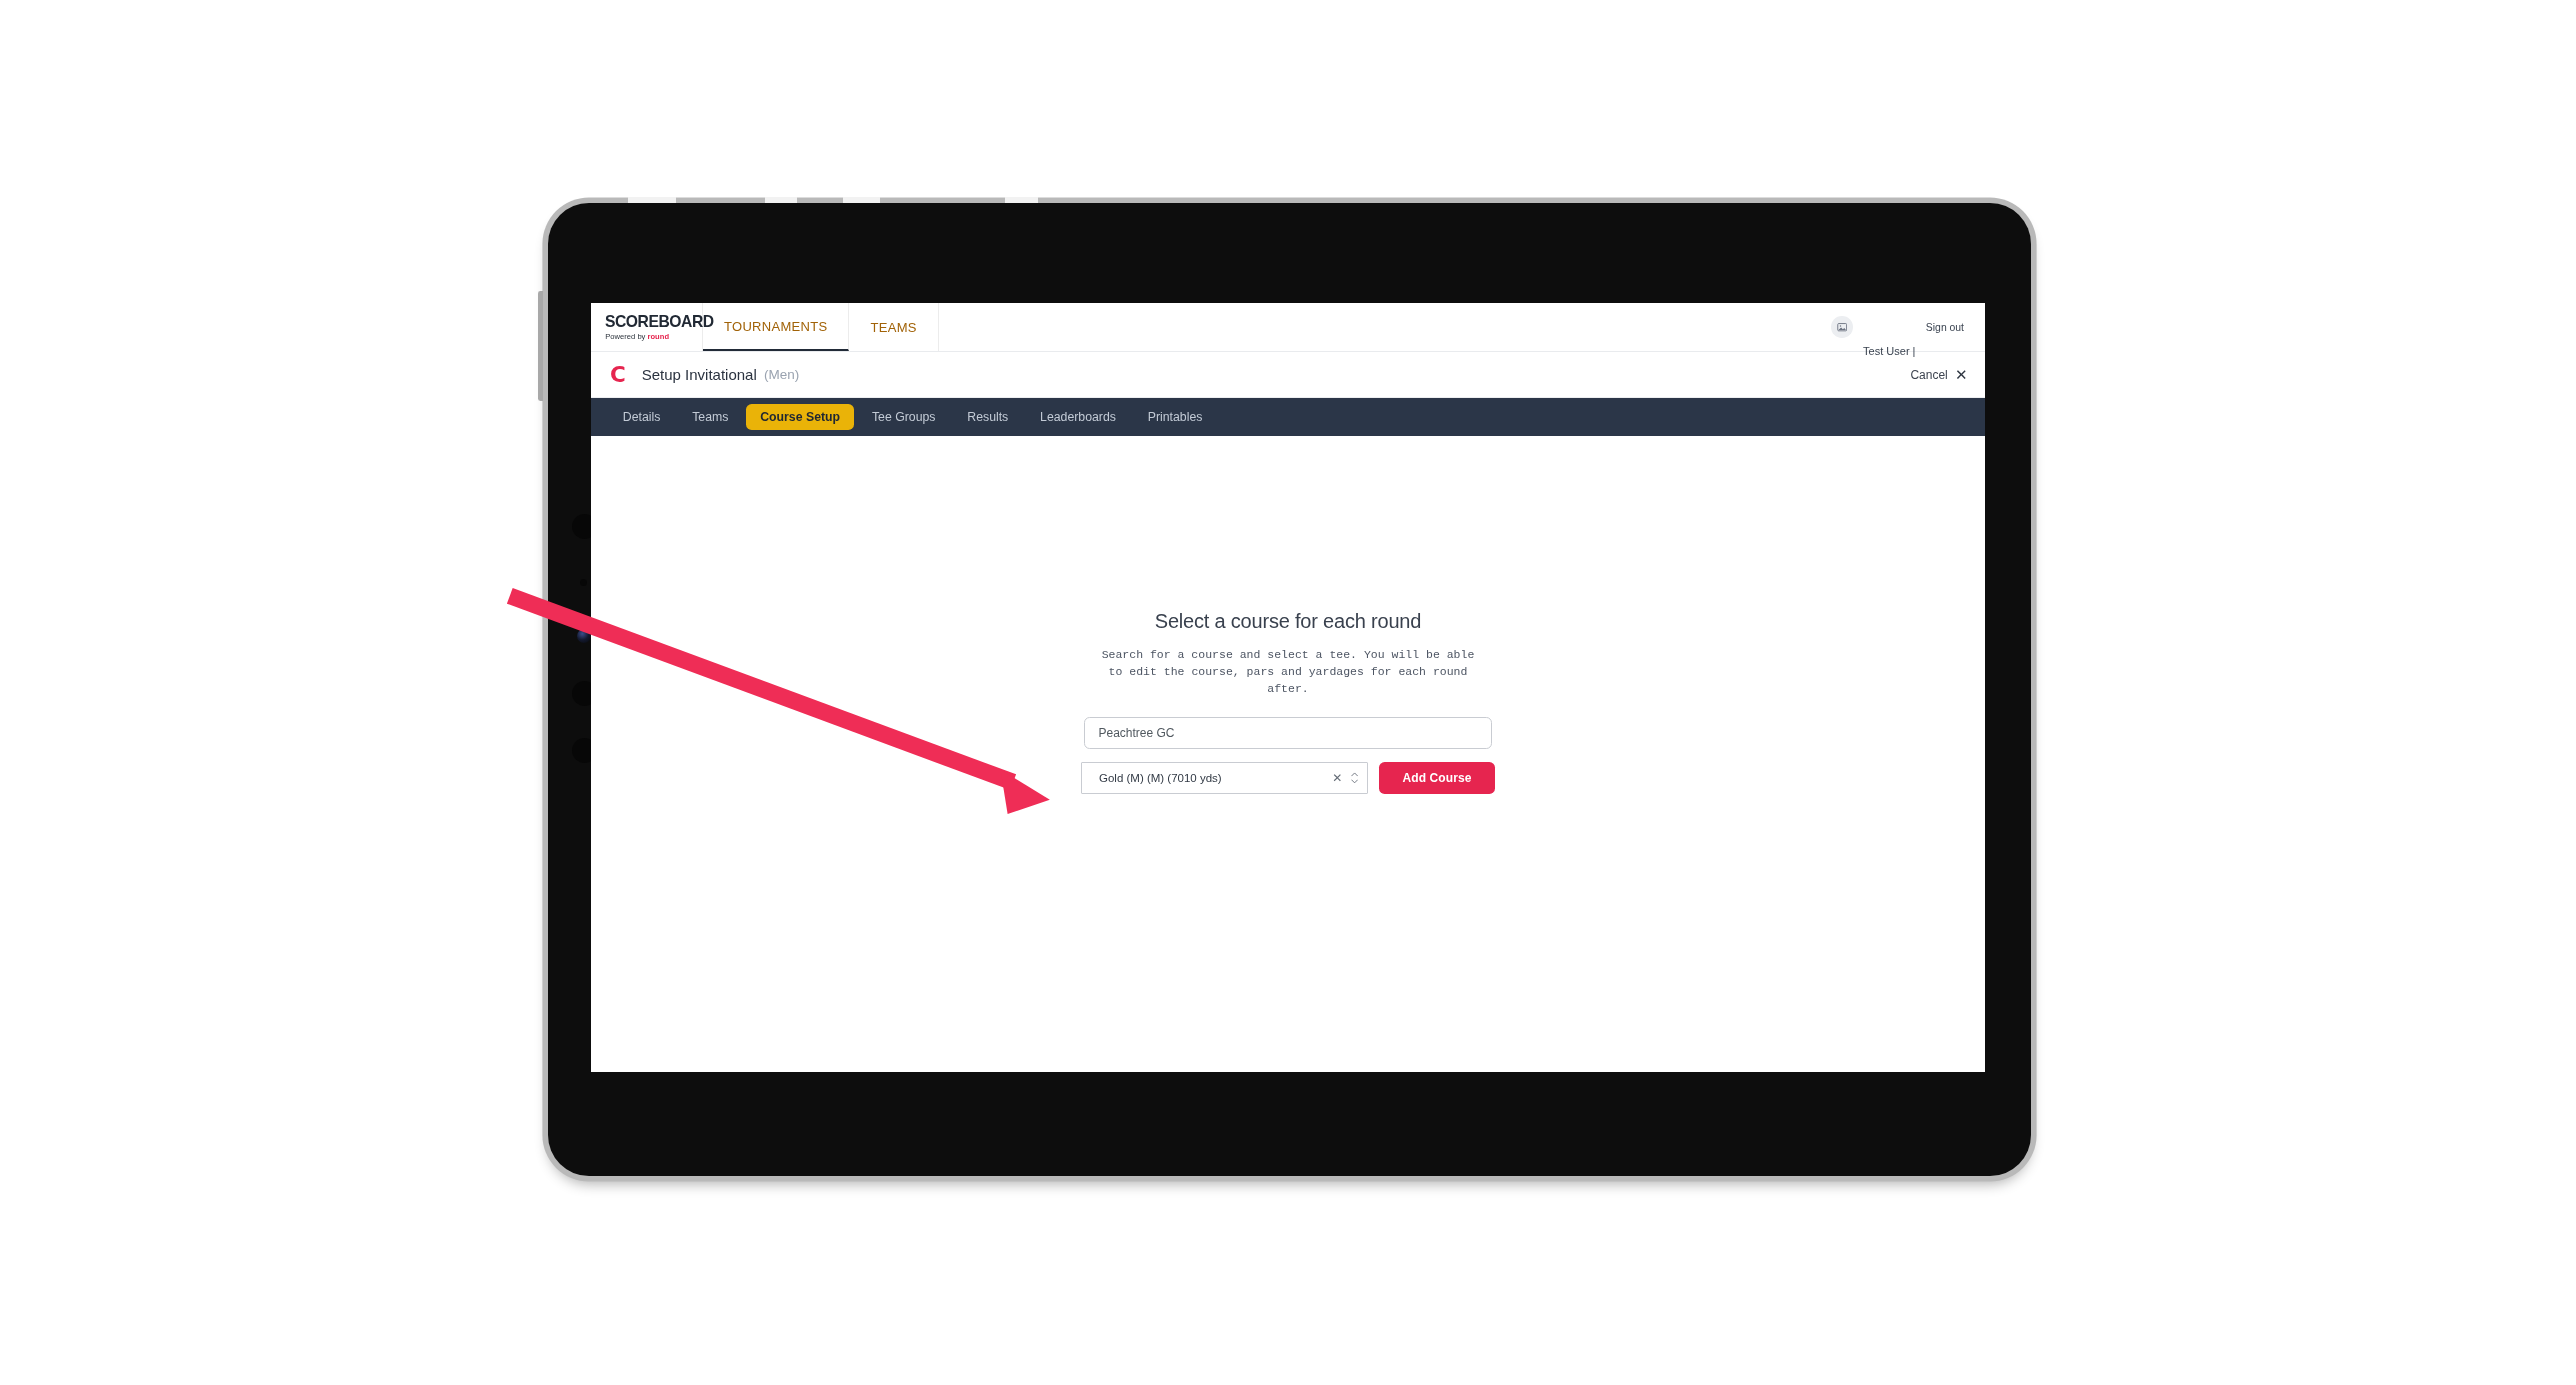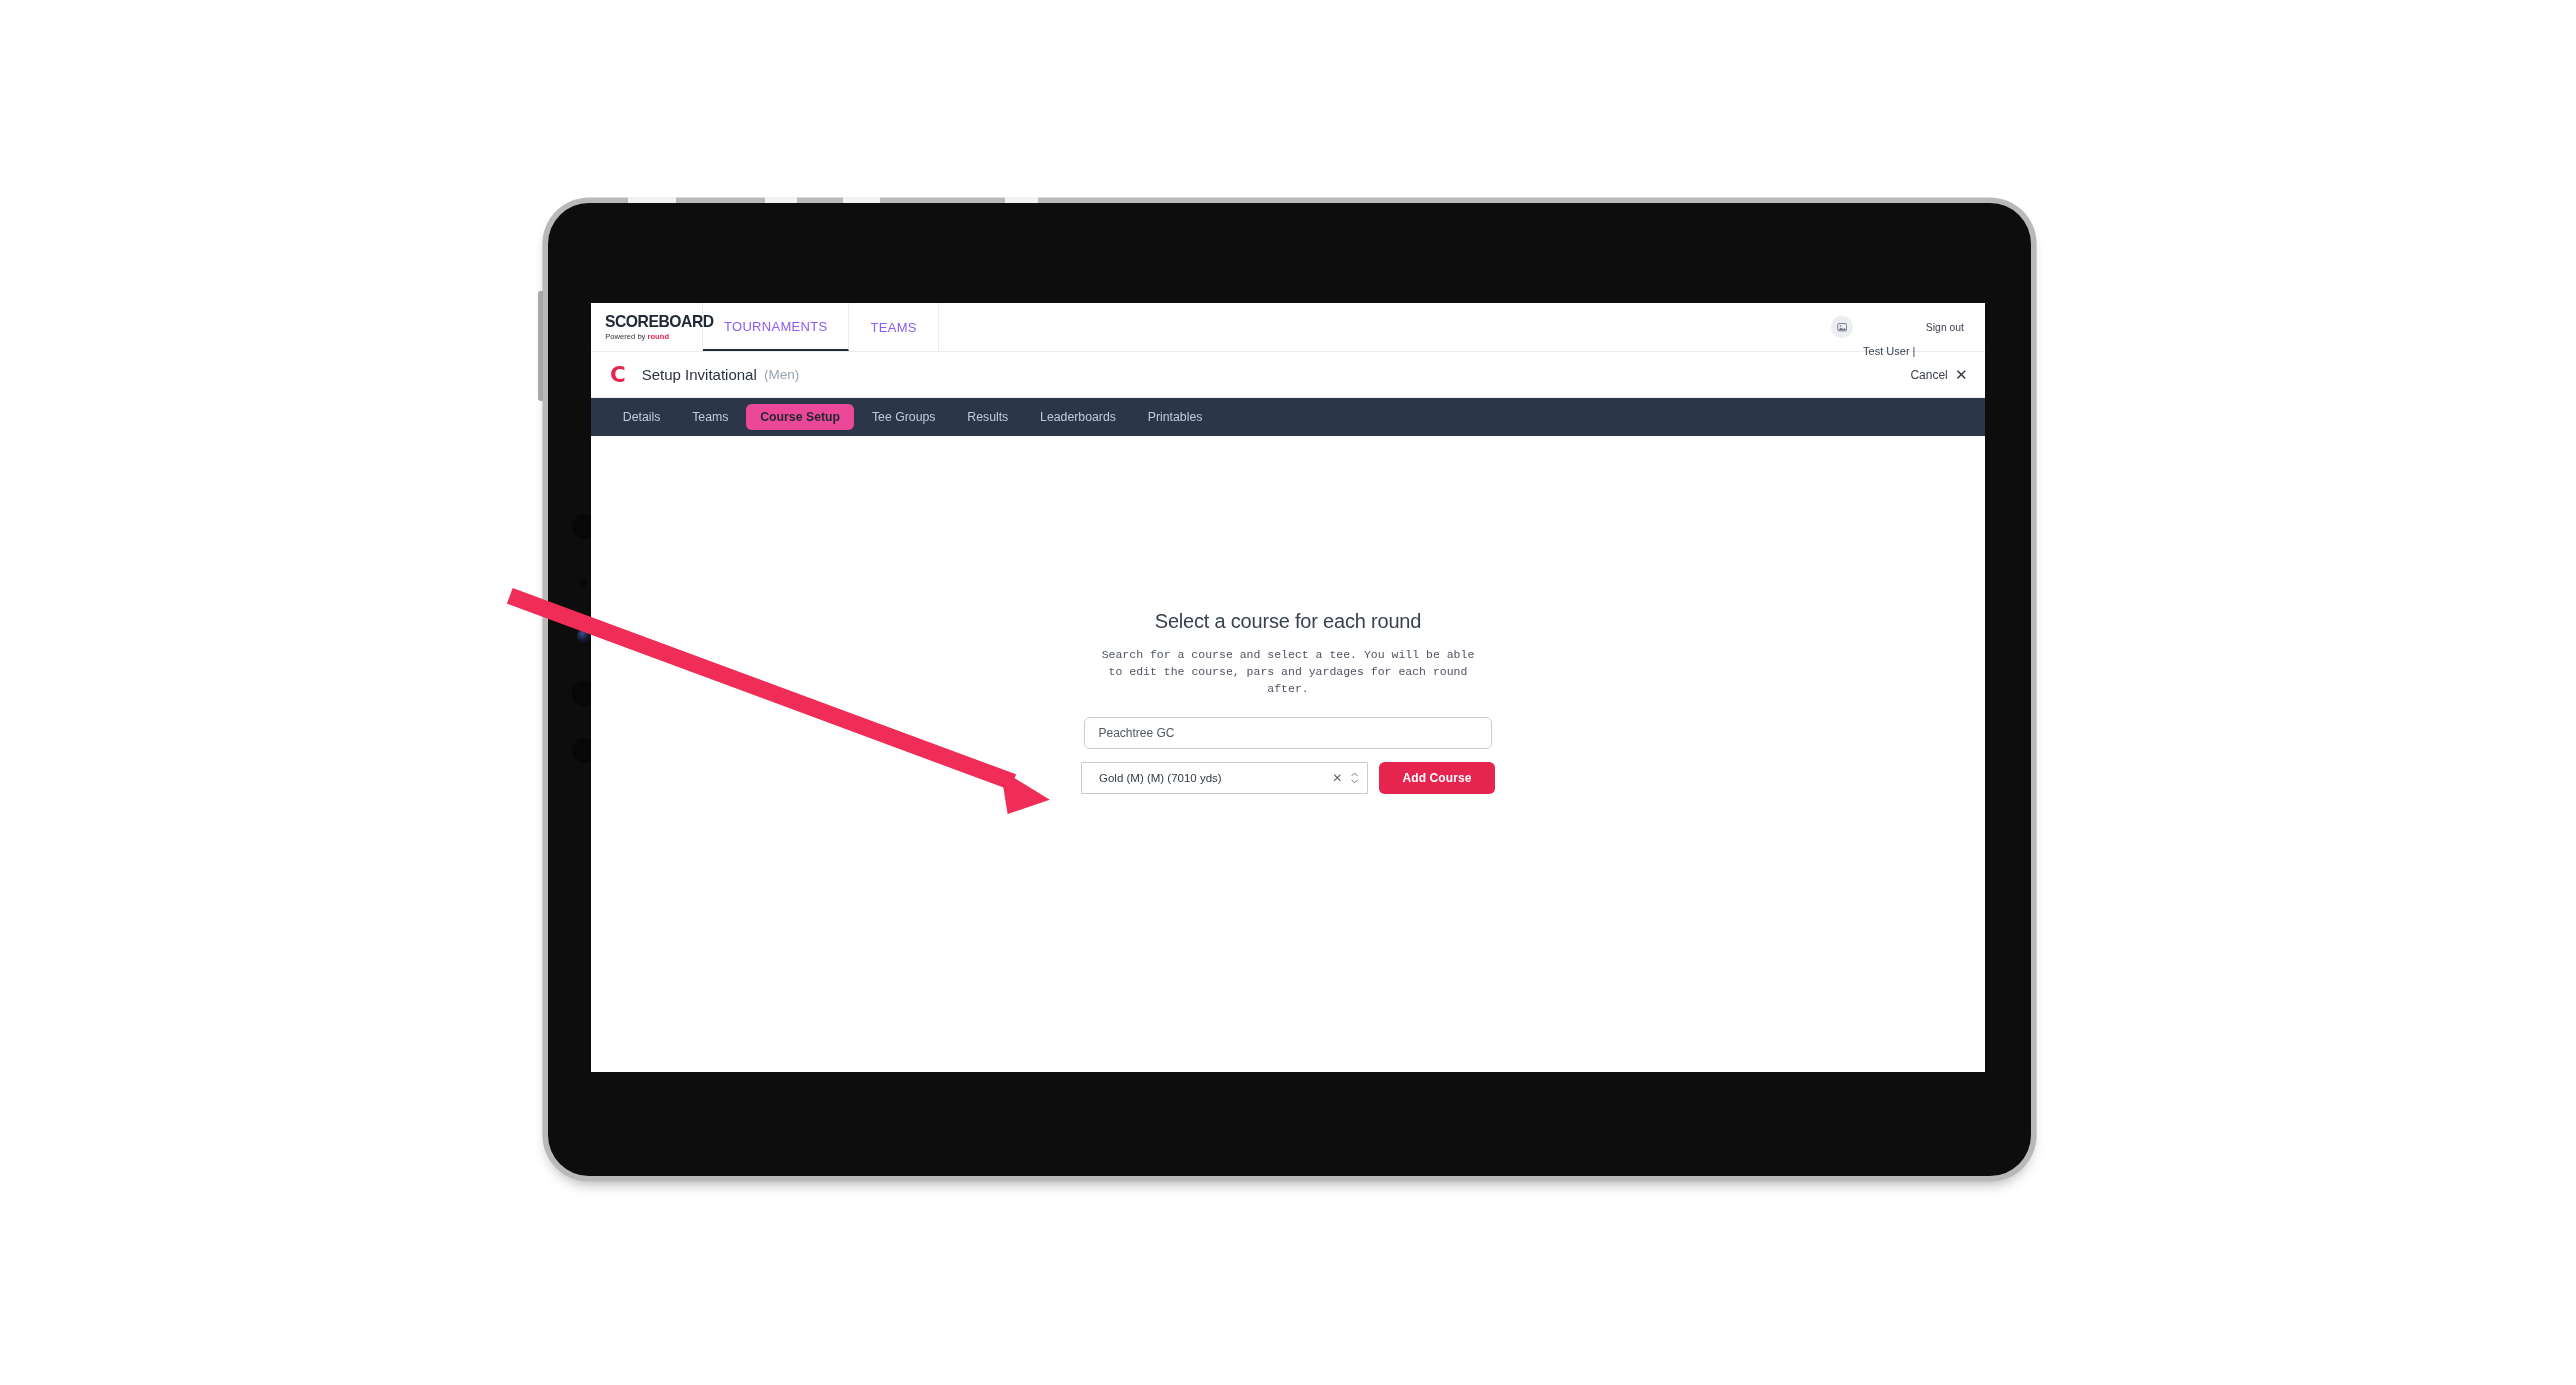--- a/index.html
+++ b/index.html
@@ -98,21 +98,21 @@
   .brand-sub {
     font-size: 7.6px; color: #2c333c; margin-top: 2.4px; line-height: 1;
     white-space: nowrap;
   }
   .brand-sub .accent { color: #e6254f; font-weight: bold; }
 
   .topnav { display: flex; align-items: stretch; }
   .topnav-item {
     display: flex; align-items: center;
     padding: 0 21px;
-    font-size: 13px; color: #8b5cf6; letter-spacing: 0.3px;
+    font-size: 13px; color: #a16207; letter-spacing: 0.3px;
     border-right: 1.2px solid #ececec;
     cursor: pointer;
   }
   .topnav-item.active {
     border-bottom: 2.8px solid #222b38;
   }
   .topbar-spacer { flex: 1; }
   .user-area {
     display: flex; align-items: center; gap: 10.4px; padding-right: 21px;
   }
@@ -157,21 +157,21 @@
     height: 38px; background: #2b3648;
     display: flex; align-items: center;
     padding-left: 17.5px; gap: 3.2px;
   }
   .subnav-item {
     font-size: 12.3px; color: #c3cbd6;
     padding: 6.4px 14.3px; border-radius: 5.6px;
     cursor: pointer; white-space: nowrap; text-align: center;
   }
   .subnav-item.active {
-    background: #ec4899; color: #1f2733; font-weight: bold;
+    background: #eab308; color: #1f2733; font-weight: bold;
   }
 
   
   .content {
     height: calc(769px - 49px - 46px - 38px);
     background: #ffffff;
     display: flex; flex-direction: column;
     align-items: center;
   }
   .panel { margin-top: 174px; width: 430px; text-align: center; }

